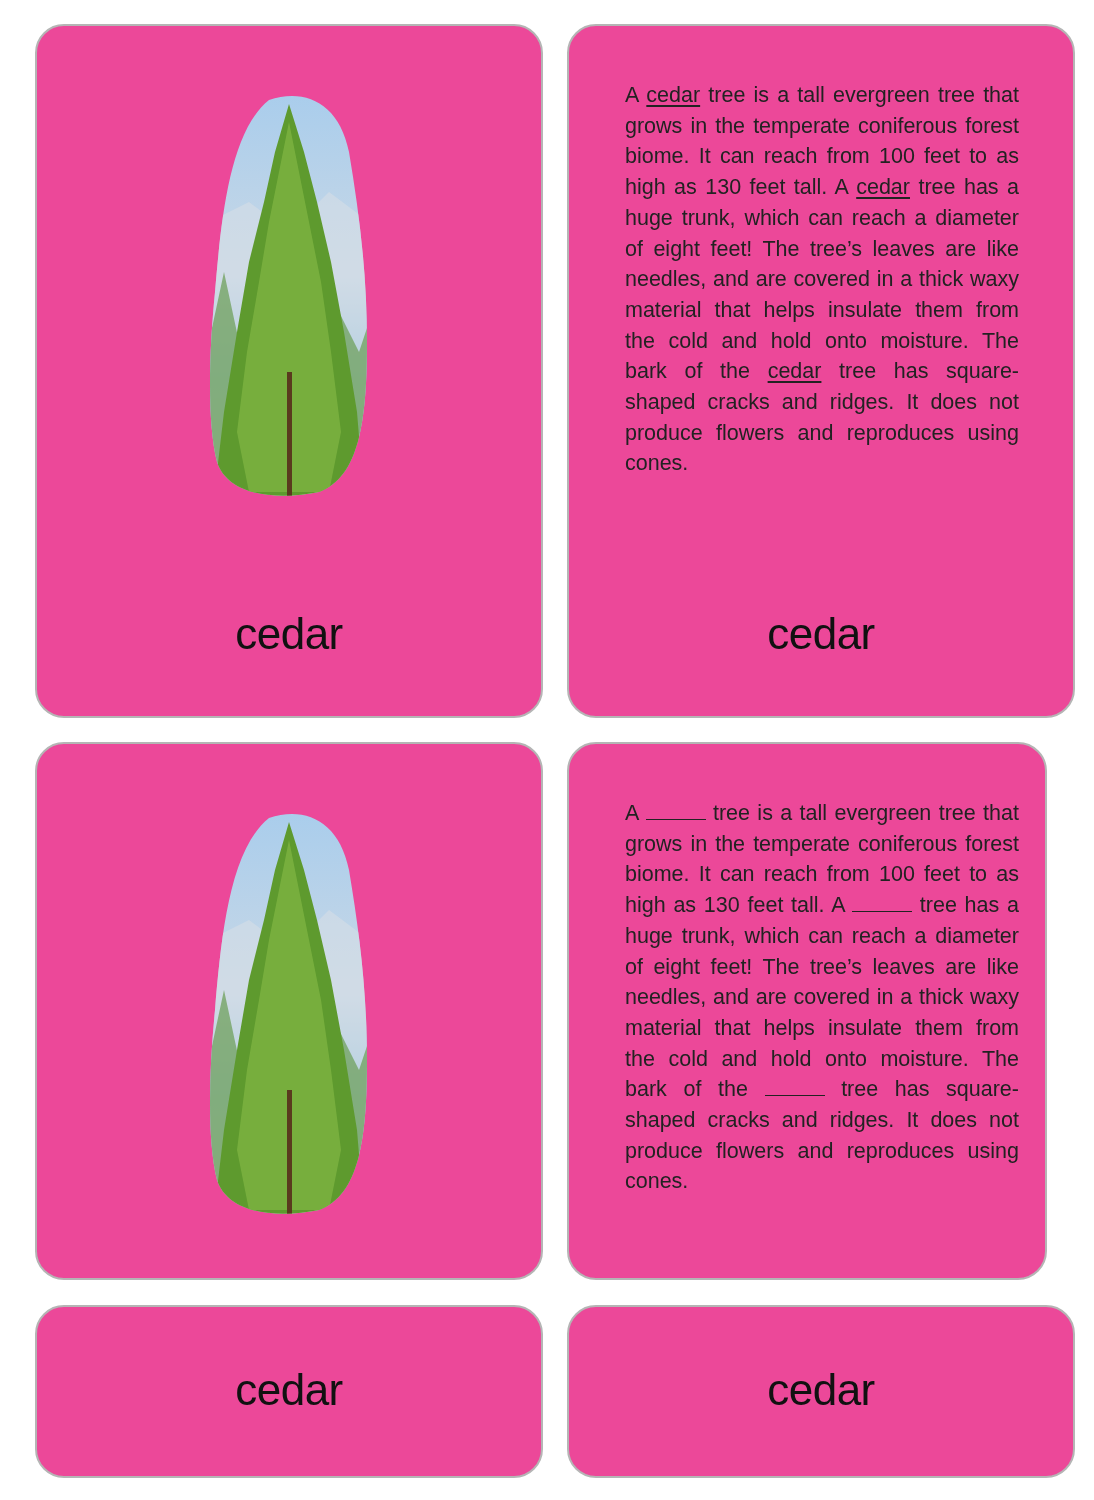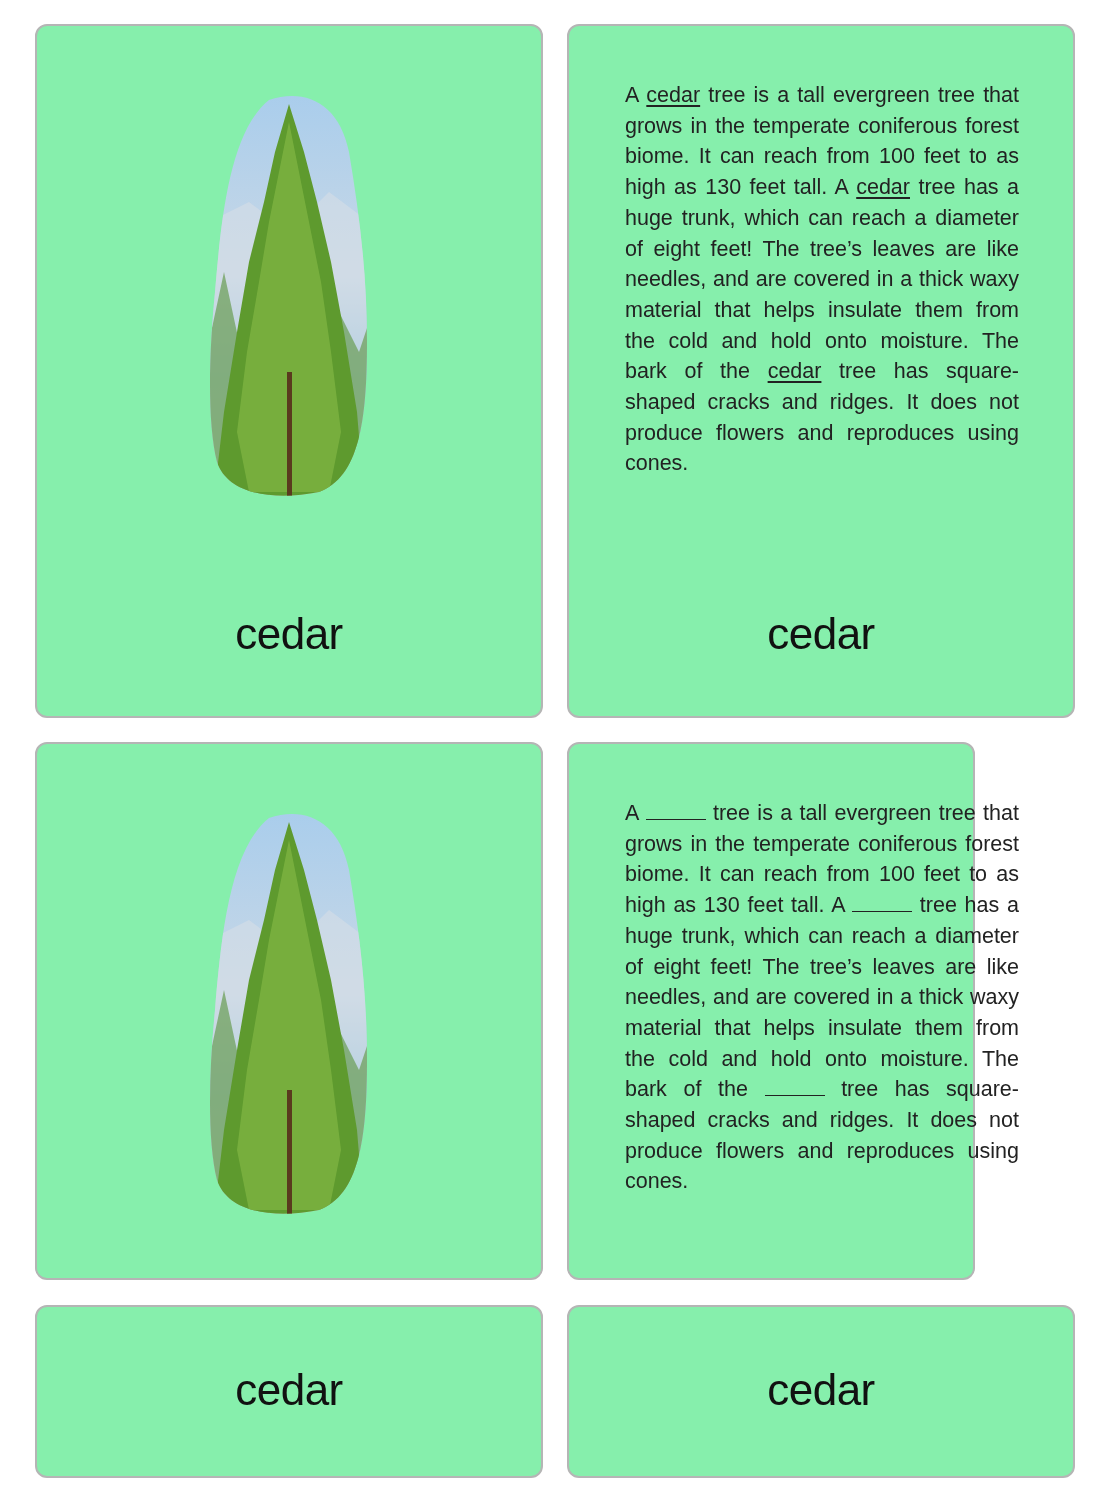--- a/index.html
+++ b/index.html
@@ -1,23 +1,23 @@
 <!DOCTYPE html>
 <html><head>
 <meta charset="utf-8">
 <style>
   html, body { margin:0; padding:0; background:#ffffff; }
   body { width:1094px; height:1500px; position:relative; overflow:hidden;
          font-family:"Liberation Sans", sans-serif; color:#1a1a1a; }
   .card { position:absolute; box-sizing:border-box; border:2px solid #b5b5b5;
-          border-radius:12px; background:#86efac; }
+          border-radius:29px; background:#ec4899; }
   #c1 { left:35px; top:24px; width:508px; height:694px; }
   #c2 { left:567px; top:24px; width:508px; height:694px; }
   #c3 { left:35px; top:742px; width:508px; height:538px; }
-  #c4 { left:567px; top:742px; width:408px; height:538px; }
+  #c4 { left:567px; top:742px; width:480px; height:538px; }
   #c5 { left:35px; top:1305px; width:508px; height:173px; }
   #c6 { left:567px; top:1305px; width:508px; height:173px; }
 
   .label { position:absolute; left:0; right:0; text-align:center;
            font-size:44px; color:#111; letter-spacing:-0.5px; }
   #c1 .label, #c2 .label { top:583px; }
   #c5 .label, #c6 .label { top:58px; }
 
   .para { position:absolute; left:56px; width:394px; font-size:21.5px;
           line-height:30.7px; text-align:justify; text-align-last:left; color:#222; }

